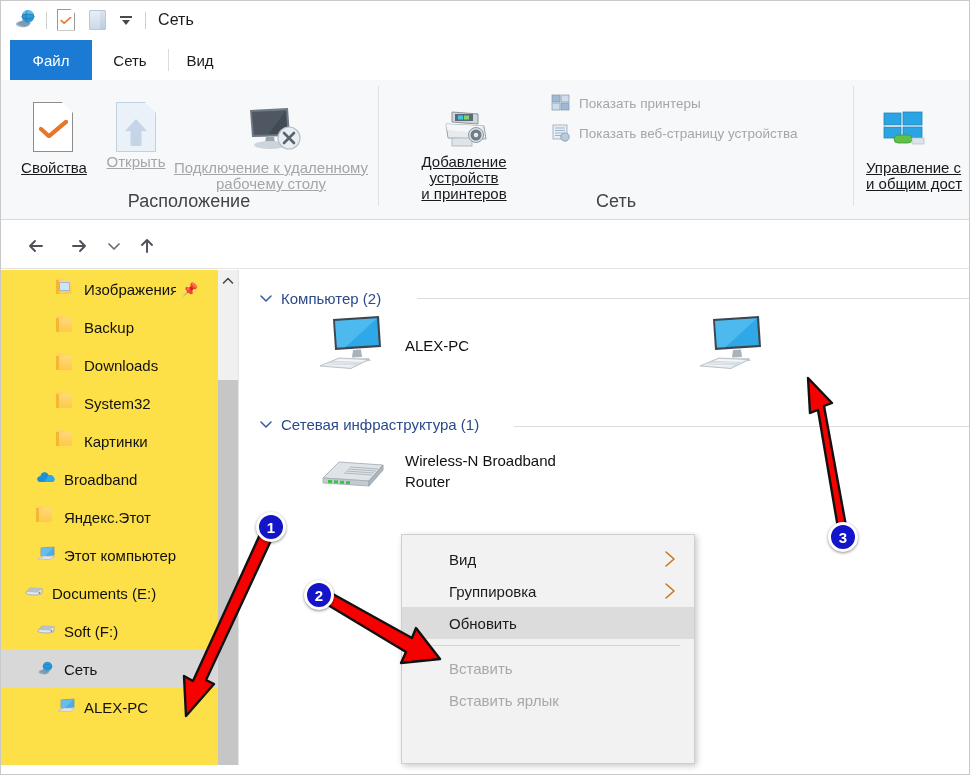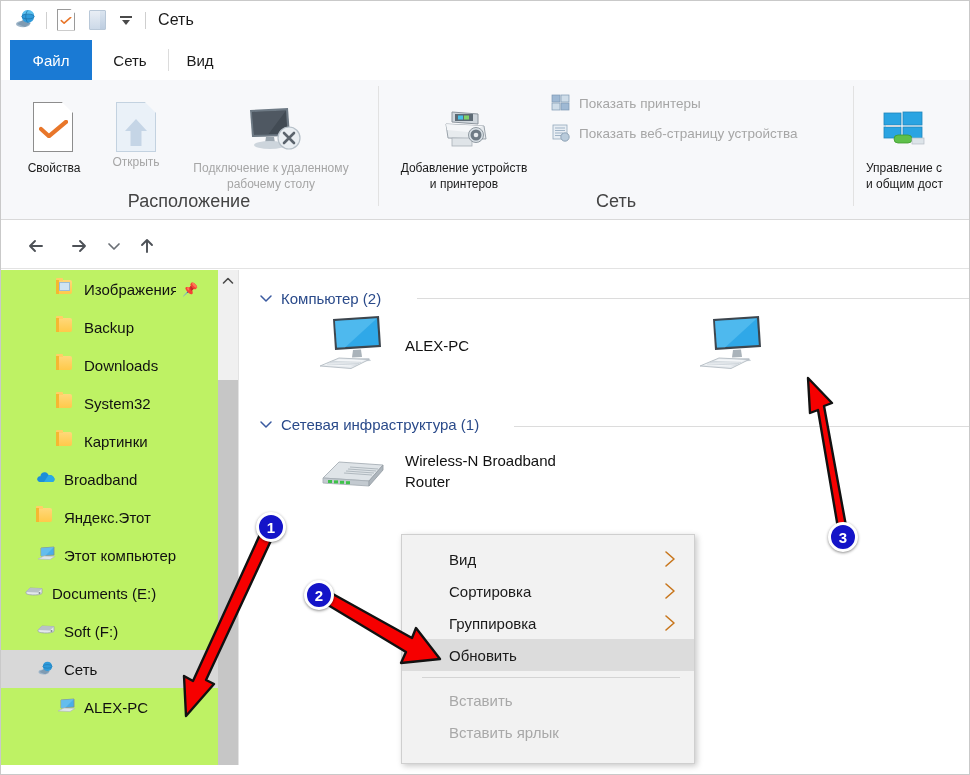--- a/index.html
+++ b/index.html
@@ -80,21 +80,21 @@
     border-bottom:1px solid #d9d9d9;
   }
   .rib-group{ position:absolute; top:0; height:140px; }
   .rib-group-sep{ position:absolute; top:6px; width:1px; height:120px; background:#e2e2e2;}
   .rib-group-label{
     position:absolute; bottom:8px; width:100%; text-align:center;
     font-size:18px; color:#444;
   }
   .rib-btn{
     position:absolute; text-align:center;
-    font-size:12px; color:#1a1a1a; line-height:16px;
+    font-size:15px; color:#1a1a1a; line-height:16px;text-decoration:underline;
   }
   .rib-btn.disabled{ color:#a6a6a6; }
   .rib-small{
     position:absolute; display:flex; align-items:center; gap:8px;
     font-size:13.5px; color:#a6a6a6;
   }
 
   
   .ico-monitor-rdp{ width:54px;height:44px;position:relative; }
   .ico-printer{ width:52px;height:40px;position:relative;}
@@ -110,21 +110,21 @@
     position:absolute; left:168px; top:232px; width:802px; height:26px;
     border:1px solid #cfd6de; background:#fff;
     display:flex; align-items:center; gap:6px; padding-left:6px;
     font-size:14.5px; color:#141414;
   }
   .crumb-sep{ color:#555; font-size:12px; }
 
   
   #sidebar{
     position:absolute; left:0; top:270px; width:218px; height:495px;
-    background:#bef264; overflow:hidden;
+    background:#fde047; overflow:hidden;
   }
   .tree-item{
     position:relative; height:38px; display:flex; align-items:center;
     font-size:15px; color:#111; white-space:nowrap;
   }
   .tree-item.sel{ background:#d8d8d8; }
   .tree-ico{ width:20px;height:18px; margin-right:8px; flex:0 0 auto; position:relative;}
   .folder-yellow{
     width:16px;height:14px;position:relative;
     background:linear-gradient(180deg,#ffd87a,#ffc94a);
@@ -321,21 +321,21 @@
               <rect x="26" y="7.5" width="5" height="4" fill="#7fd36a"></rect>
               <path d="M8 16 L46 18 L48 31 L10 30 Z" fill="#e7ebee" stroke="#9aa3ab" stroke-width="1"></path>
               <path d="M8 16 L46 18 L30 24 L9 22 Z" fill="#f4f6f8"></path>
               <rect x="14" y="30" width="20" height="8" fill="#dfe4e8" stroke="#a8b0b7" stroke-width=".8"></rect>
               <circle cx="38" cy="27" r="7.5" fill="#d9e0e6" stroke="#8f99a1" stroke-width="1"></circle>
               <path d="M38 21.5 a5.5 5.5 0 0 1 0 11 a5.5 5.5 0 0 1 0 -11" fill="#6f7b85"></path>
               <circle cx="38" cy="27" r="2.3" fill="#e7ebee"></circle>
             </svg>
           </div>
         </div>
-        <div style="margin-top:6px">Добавление устройств</div>
+        <div style="">Добавление устройств</div>
         <div>и принтеров</div>
       </div>
 
       <div class="rib-small" style="left:172px;top:14px">
         <span style="width:20px;height:18px;position:relative">
           <svg width="20" height="18" viewBox="0 0 20 18">
             <rect x="1" y="1" width="8" height="7" fill="#9fb9d4" stroke="#7d98b3" stroke-width=".7"></rect>
             <rect x="10" y="1" width="8" height="7" fill="#cfdde9" stroke="#7d98b3" stroke-width=".7"></rect>
             <rect x="1" y="9" width="8" height="7" fill="#cfdde9" stroke="#7d98b3" stroke-width=".7"></rect>
             <rect x="10" y="9" width="8" height="7" fill="#9fb9d4" stroke="#7d98b3" stroke-width=".7"></rect>
@@ -623,28 +623,20 @@
 
     <div class="mi">
       <span>Вид</span>
       <span class="mi-arrow">
         <svg width="12" height="18" viewBox="0 0 12 18">
             <path d="M2 2 L10 9 L2 16" fill="none" stroke="#c8761c" stroke-width="1.6" stroke-linecap="round" stroke-linejoin="round"></path>
           </svg>
       </span>
     </div>
 
-    <div class="mi">
-      <span>Сортировка</span>
-      <span class="mi-arrow">
-        <svg width="12" height="18" viewBox="0 0 12 18">
-            <path d="M2 2 L10 9 L2 16" fill="none" stroke="#c8761c" stroke-width="1.6" stroke-linecap="round" stroke-linejoin="round"></path>
-          </svg>
-      </span>
-    </div>
 
     <div class="mi">
       <span>Группировка</span>
       <span class="mi-arrow">
         <svg width="12" height="18" viewBox="0 0 12 18">
             <path d="M2 2 L10 9 L2 16" fill="none" stroke="#c8761c" stroke-width="1.6" stroke-linecap="round" stroke-linejoin="round"></path>
           </svg>
       </span>
     </div>
 

